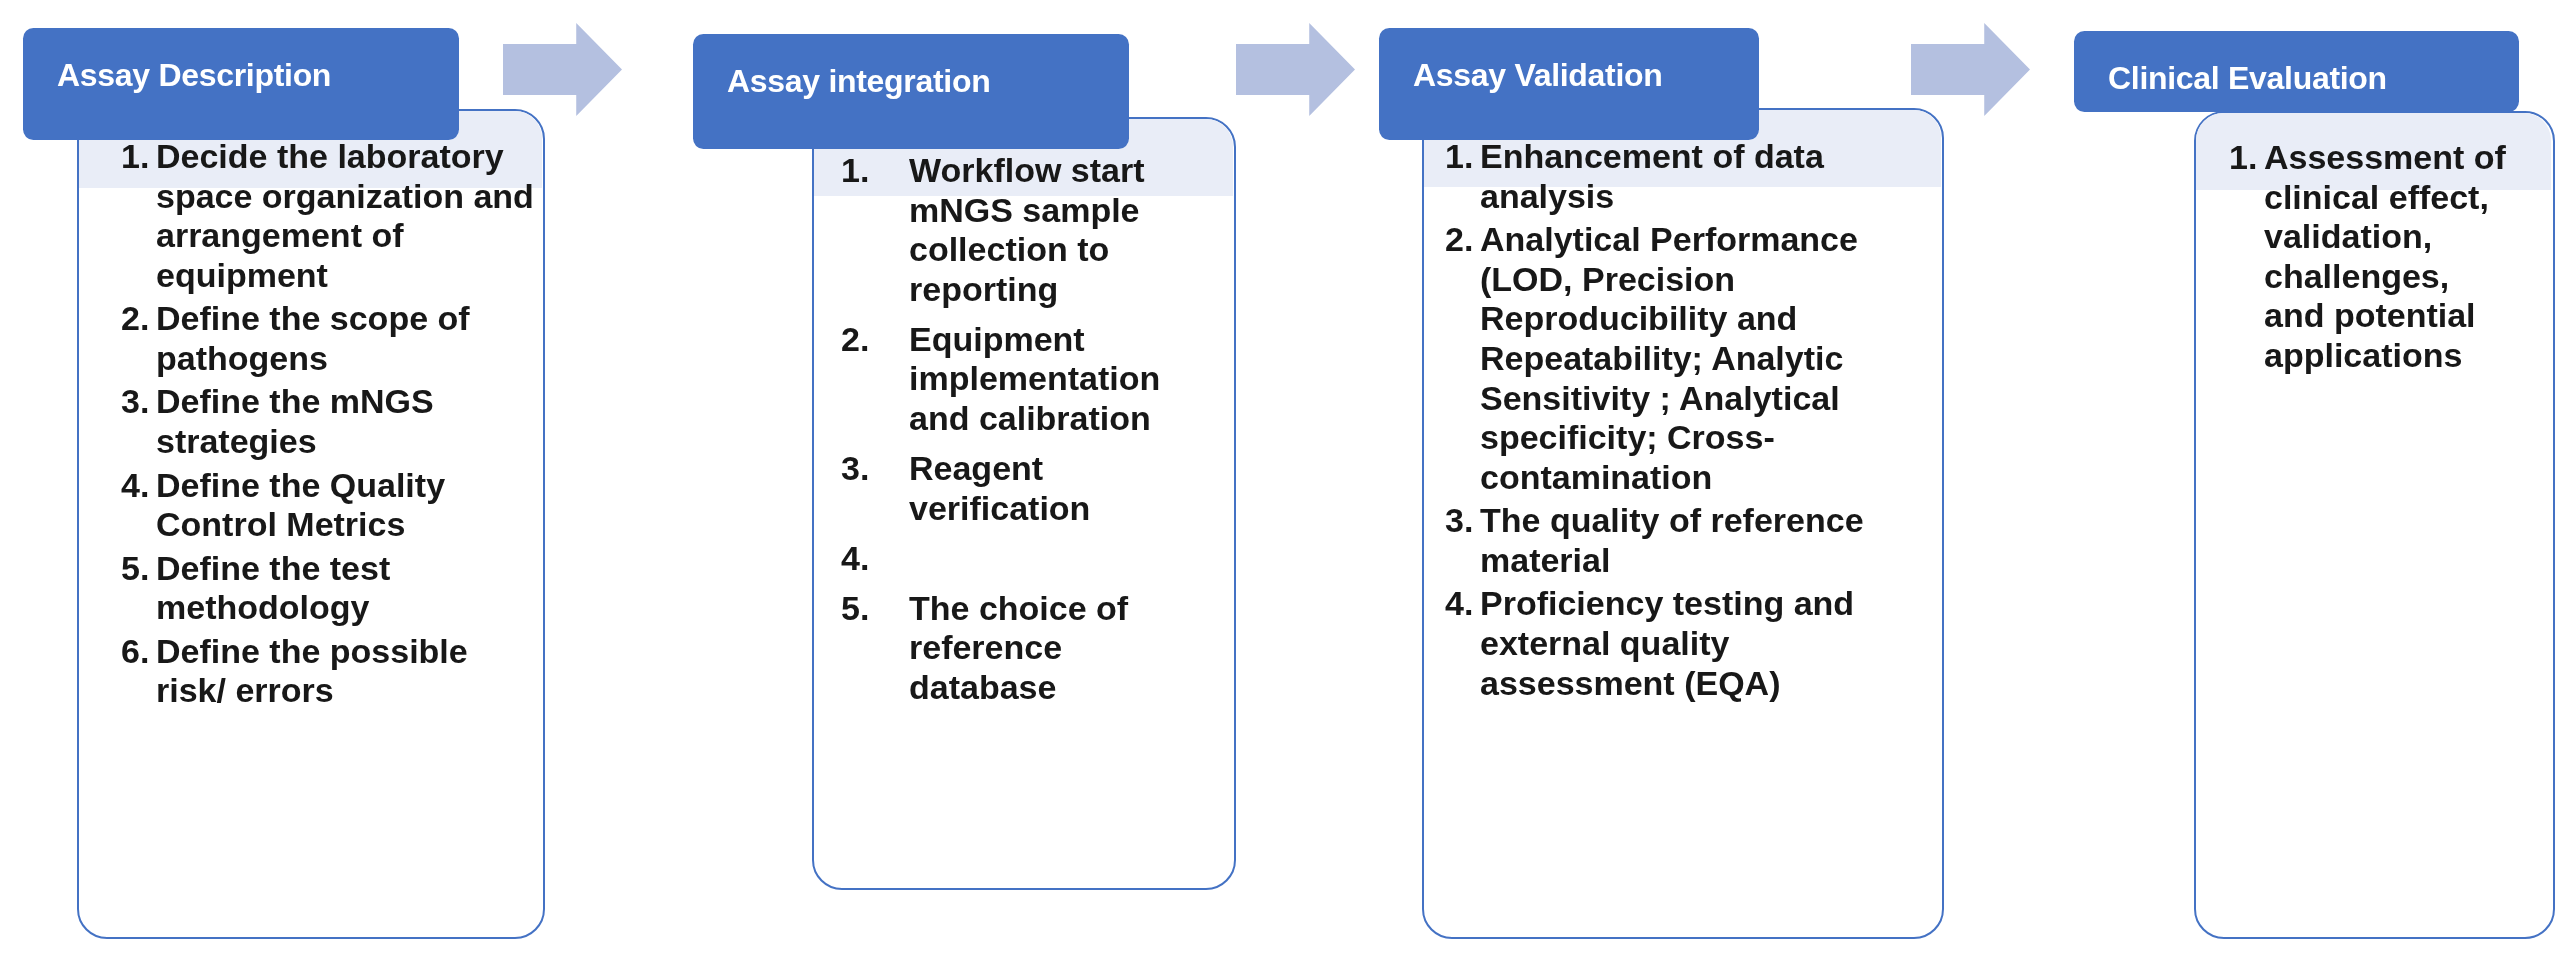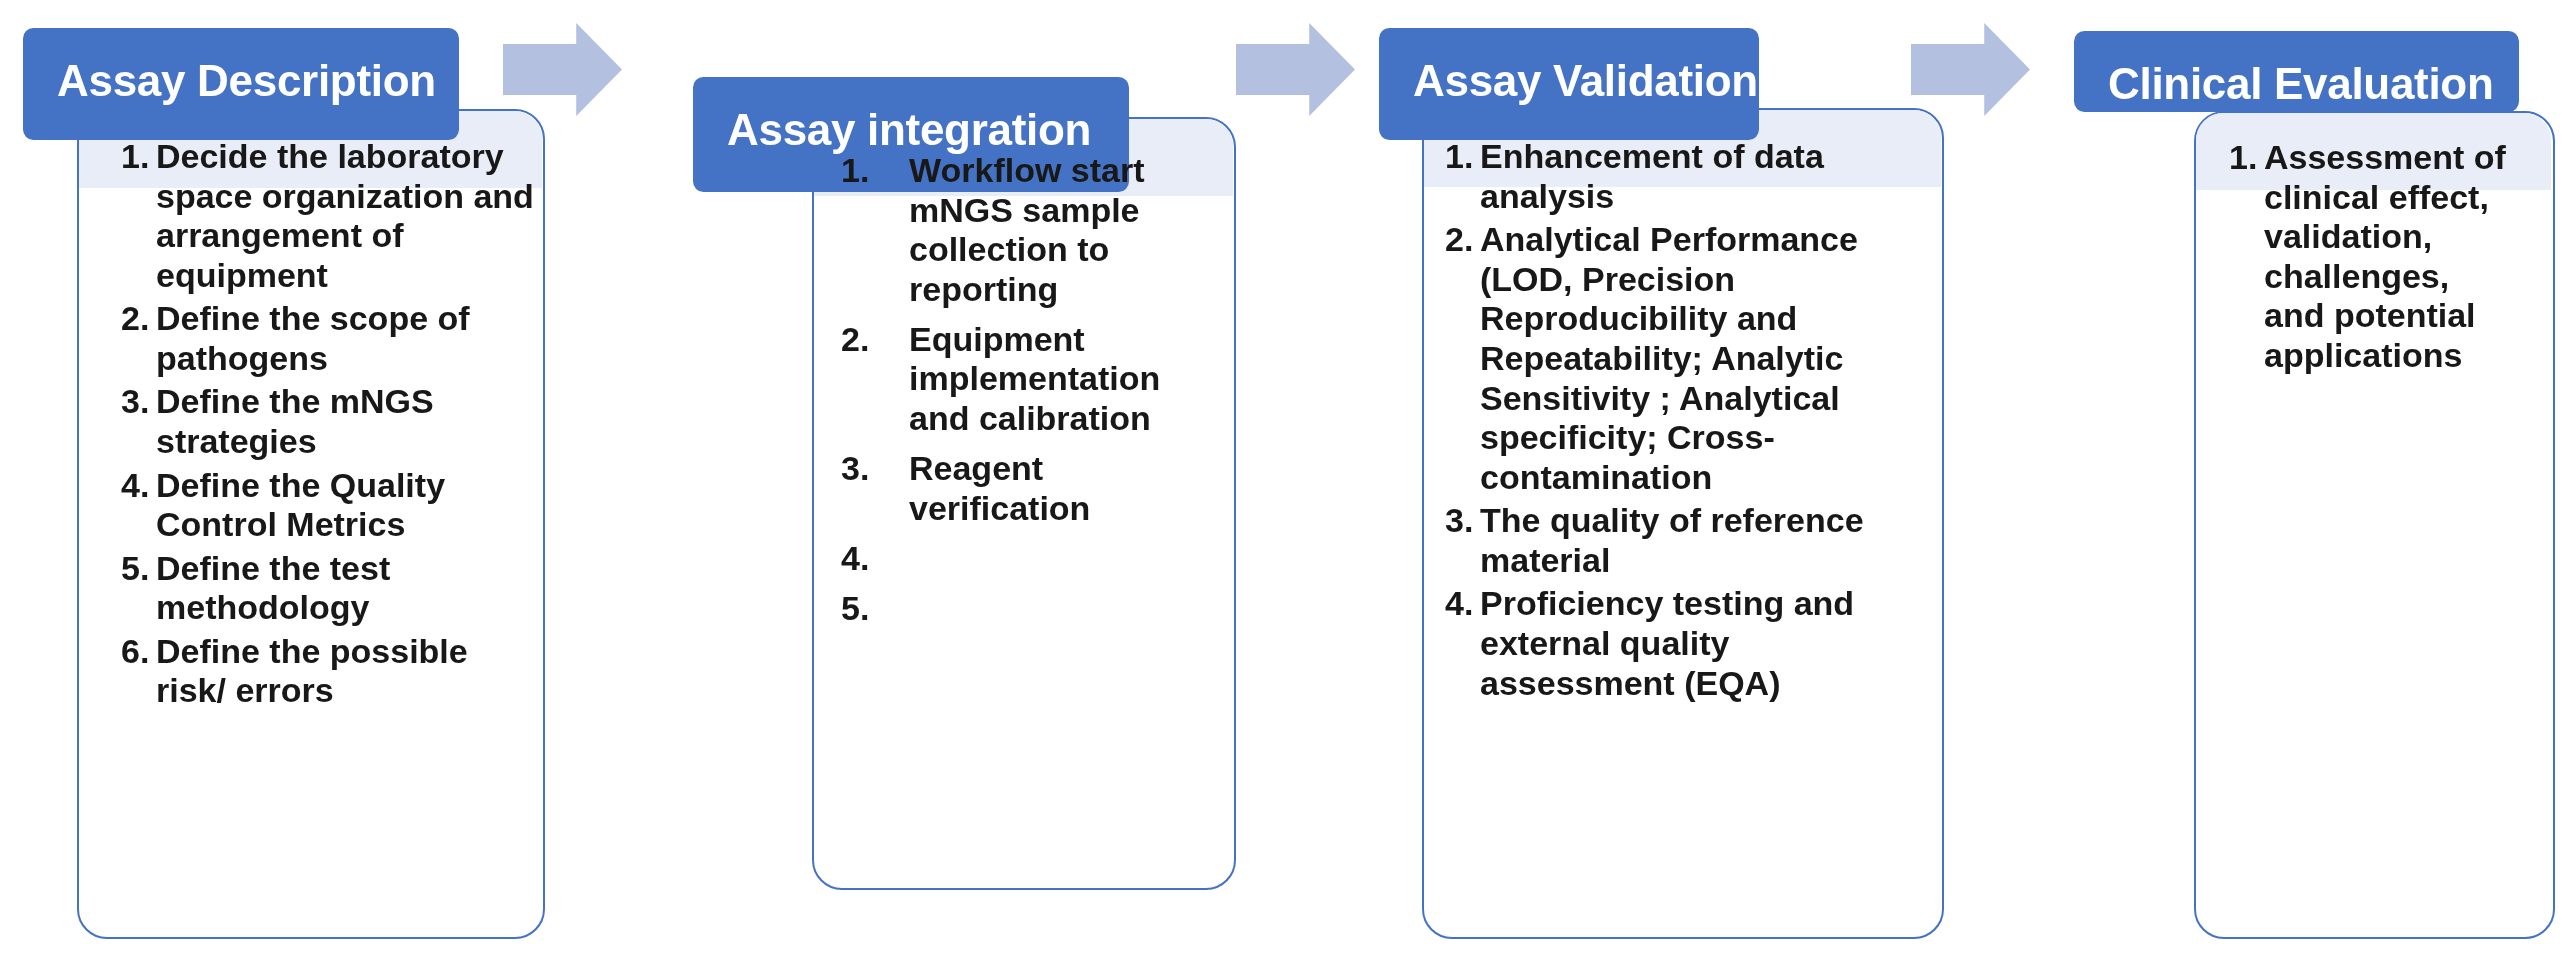--- a/index.html
+++ b/index.html
@@ -58,21 +58,21 @@
     background: #4472C4;
     border-radius: 10.4px;
     z-index: 3;
     display: flex;
     align-items: flex-start;
     box-sizing: border-box;
   }
   .header-chip .title {
     color: #ffffff;
     font-weight: bold;
-    font-size: 44px;
+    font-size: 32px;
     line-height: 1.0;
     letter-spacing: -0.3px;
     white-space: nowrap;
     padding: 31px 0 0 34px;
   }
 
   
   .steps {
     position: absolute;
     z-index: 4;
@@ -158,21 +158,21 @@
       <polygon points="0,32 112,32 112,0 182,71 112,142 112,110 0,110" fill="#B4C0E0"></polygon>
     </svg>
   </div>
 
   <div class="phase">
 
     <div class="card" style="left:812px; top:117px; width:424px; height:773px;">
       <div class="card-band" style="width:419px;"></div>
     </div>
 
-    <div class="header-chip" style="left:693px; top:34px; width:436px; height:115px;margin-top:43px;">
+    <div class="header-chip" style="left:693px; top:34px; width:436px; height:115px;">
       <span class="title">Assay integration</span>
     </div>
 
     <ul class="steps spaced" style="left:841px; top:151px; width:365px;">
       <li>
         <span class="num">1.</span>
         <span class="txt">Workflow start mNGS sample collection to reporting</span>
       </li>
       <li>
         <span class="num">2.</span>
@@ -180,20 +180,21 @@
       </li>
       <li>
         <span class="num">3.</span>
         <span class="txt">Reagent verification</span>
       </li>
       <li>
         <span class="num">4.</span>
       </li>
       <li>
         <span class="num">5.</span>
+        <span class="txt">The choice of reference database</span>
       </li>
     </ul>
   </div>
 
   <div class="arrow" style="left:1236px; top:23px; width:119px; height:93px;">
     <svg width="119" height="93" viewBox="0 0 182 142">
       <polygon points="0,32 112,32 112,0 182,71 112,142 112,110 0,110" fill="#B4C0E0"></polygon>
     </svg>
   </div>
 

